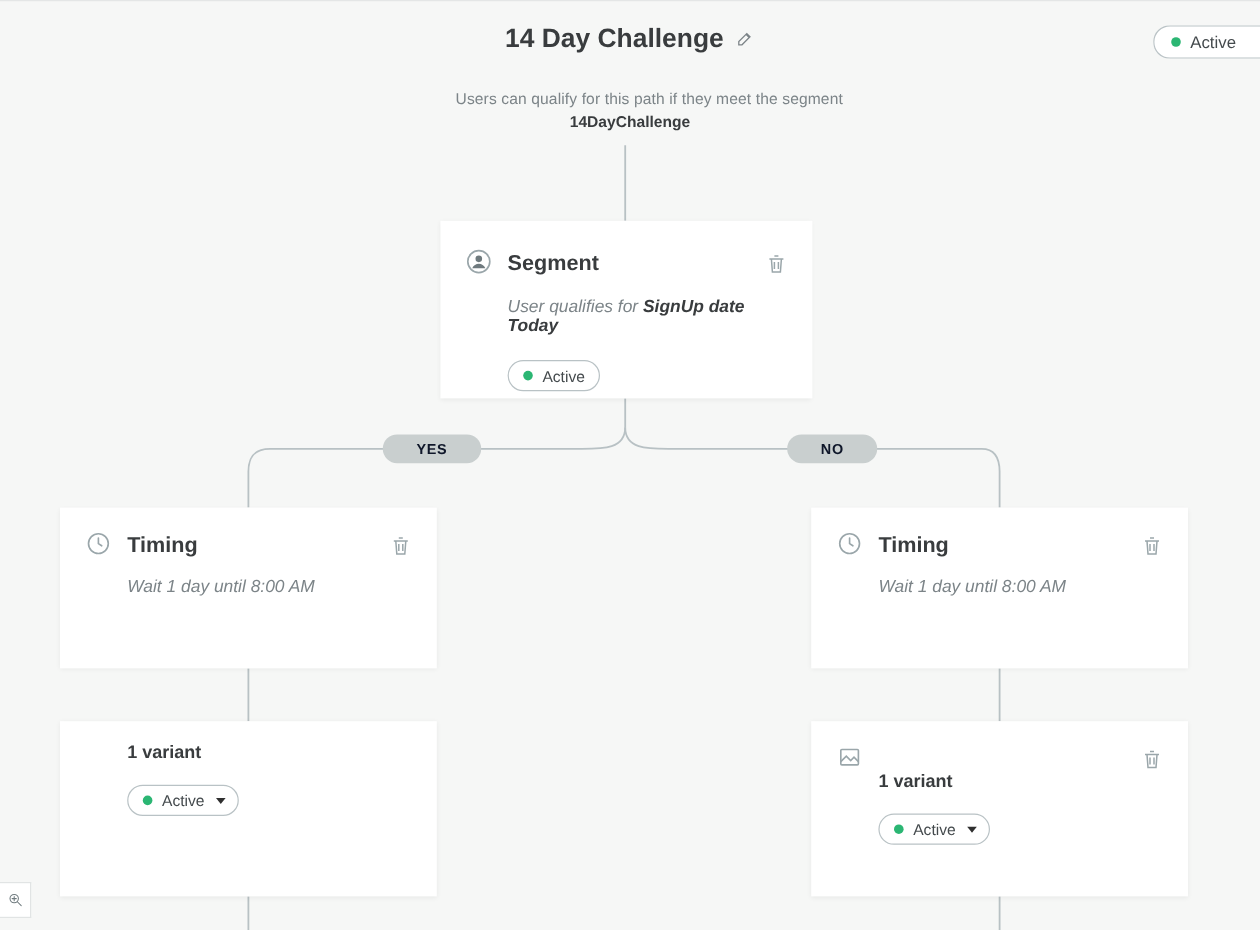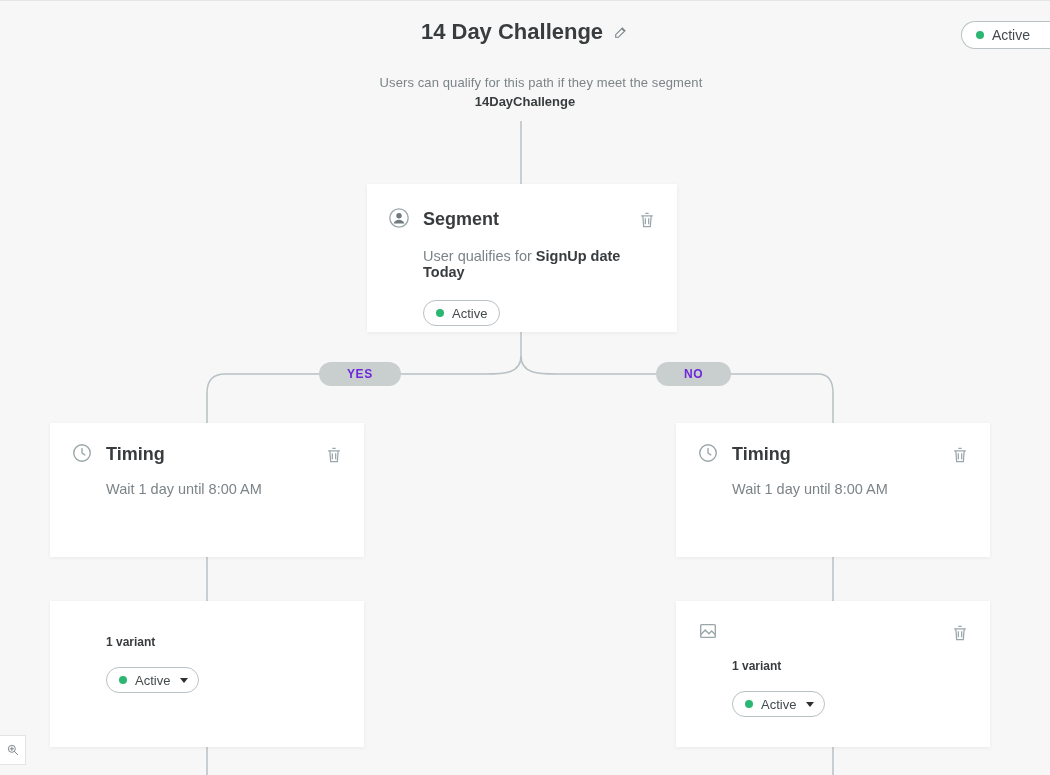--- a/index.html
+++ b/index.html
@@ -104,26 +104,26 @@
     width:20px;height:20px;
     color:#9aa6aa;
     cursor:pointer;
   }
   .trash svg{width:20px;height:20px;display:block}
   .card-body{
     margin-top:16px;
     padding-left:36px;
     font-size:14.5px;
     color:var(--muted);
+    font-style:italic;
   }
   .card-body b{color:var(--title);font-weight:700}
   .variant-line{
-    margin-top:16px;
     padding-left:36px;
-    font-size:12px;
+    font-size:15px;
     font-weight:700;
     color:var(--title);
   }
   .pill-row{
     margin-top:18px;
     padding-left:36px;
   }
   .status-pill{
     display:inline-flex;
     align-items:center;
@@ -141,21 +141,21 @@
     border-left:4px solid transparent;
     border-right:4px solid transparent;
     border-top:5px solid #2f2f2f;
     margin-left:10px;
   }
 
   
   .branch-pill{
     position:absolute;
     background:var(--pill-bg);
-    color:#6d28d9;
+    color:#0f172a;
     font-size:12px;
     font-weight:700;
     letter-spacing:.6px;
     border-radius:12px;
     height:24px;
     display:flex;align-items:center;justify-content:center;
     padding:0 28px;
   }
 
   

